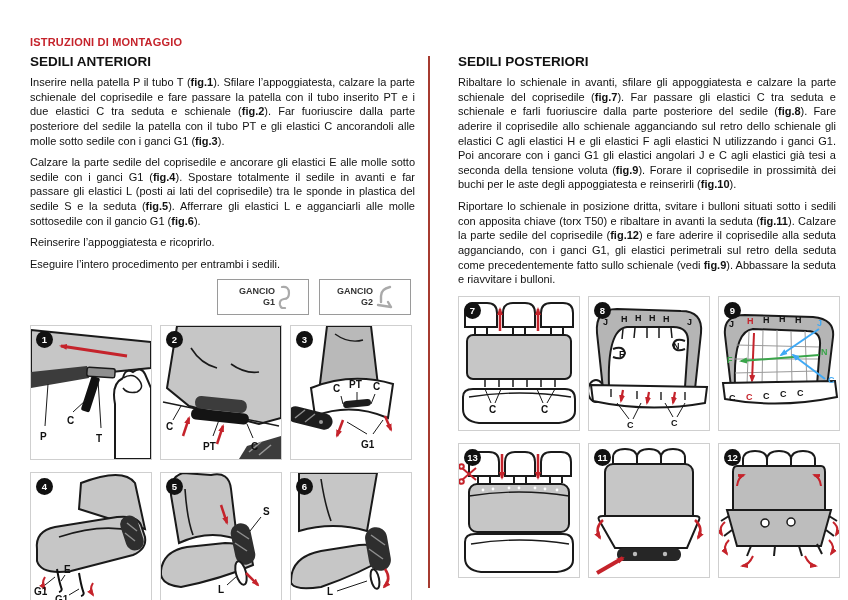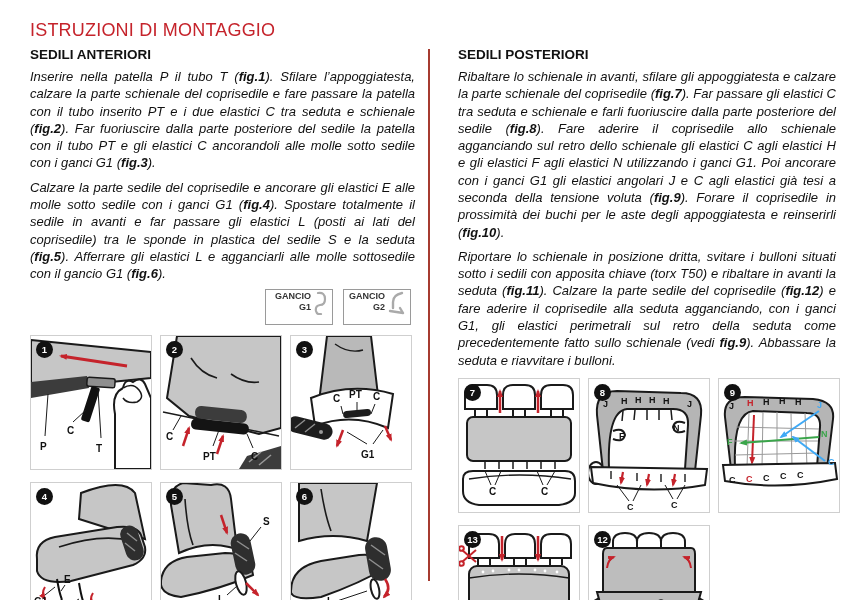--- a/index.html
+++ b/index.html
@@ -1,27 +1,27 @@
 <!DOCTYPE html>
 <html><head>
 <meta charset="utf-8">
 <style>
   html,body{margin:0;padding:0;background:#fff;}
   body{width:848px;height:600px;overflow:hidden;font-family:"Liberation Sans",sans-serif;color:#111;position:relative;}
   .page{position:relative;width:848px;height:600px;padding:20px 0 0 30px;box-sizing:border-box;}
-  .doc-title{color:#c5232b;font-size:18px;font-weight:normal;letter-spacing:.2px;margin:0 0 6px 0;}
+  .doc-title{color:#c5232b;font-size:11px;font-weight:bold;letter-spacing:.2px;margin:16px 0 6px 0;}
   .columns{display:flex;position:relative;gap:15px;}
   .divider{position:absolute;left:398px;top:2px;width:2px;height:532px;background:#a63b30;}
   .col{box-sizing:border-box;}
   .col-left{width:385px;}
   .col-right{width:378px;margin-left:28px;}
   h2{font-size:13.5px;font-weight:bold;margin:0 0 6px 0;color:#111;}
-  .col p{font-size:13px;line-height:1.33;text-align:justify;margin:0 0 7px 0;font-style:italic;}
+  .col p{font-size:11px;line-height:1.33;text-align:justify;margin:0 0 7px 0;}
   .hook-row{display:flex;justify-content:flex-end;gap:10px;margin:2px 4px 10px 0;}
-  .hook-box{border:1.5px solid #9a9a9a;background:#fff;width:58px;height:32px;display:flex;align-items:flex-start;justify-content:flex-end;gap:3px;padding:1px 4px;}
+  .hook-box{border:1.5px solid #9a9a9a;background:#fff;width:58px;height:32px;display:flex;align-items:center;justify-content:flex-end;gap:3px;padding:1px 16px;}
   .hook-text{text-align:right;font-weight:bold;font-size:9px;line-height:1.15;color:#333;}
   .fig-grid{display:grid;grid-template-columns:repeat(3,122px);gap:12px 8px;margin-top:9px;}
   .panel{position:relative;width:122px;height:135px;border:1px solid #cfcfcf;background:#fff;box-sizing:border-box;}
   .badge{position:absolute;left:5px;top:5px;width:17px;height:17px;border-radius:50%;background:#111;color:#fff;font-size:9.5px;font-weight:bold;display:flex;align-items:center;justify-content:center;z-index:2;}
   .panel svg{display:block;width:120px;height:133px;}
   svg text{font-family:"Liberation Sans",sans-serif;font-weight:bold;font-size:10px;fill:#111;}
   svg text.s9{font-size:9px;}
   svg text.red{fill:#c5232b;} svg text.blue{fill:#3fa9f5;} svg text.green{fill:#3aa54a;}
   .ldr{stroke:#1a1a1a;stroke-width:1;fill:none;}
   .outl{stroke:#1a1a1a;stroke-width:2;fill:#c6c6c6;}
@@ -49,20 +49,22 @@
 <div class="page">
   <div class="doc-title">ISTRUZIONI DI MONTAGGIO</div>
 
   <div class="columns">
     <div class="divider"></div>
 
     <div class="col col-left">
       <h2>SEDILI ANTERIORI</h2>
       <p>Inserire nella patella P il tubo T (<b>fig.1</b>). Sfilare l’appoggiatesta, calzare la parte schienale del coprisedile e fare passare la patella con il tubo inserito PT e i due elastici C tra seduta e schienale (<b>fig.2</b>). Far fuoriuscire dalla parte posteriore del sedile la patella con il tubo PT e gli elastici C ancorandoli alle molle sotto sedile con i ganci G1 (<b>fig.3</b>).</p>
       <p>Calzare la parte sedile del coprisedile e ancorare gli elastici E alle molle sotto sedile con i ganci G1 (<b>fig.4</b>). Spostare totalmente il sedile in avanti e far passare gli elastici L (posti ai lati del coprisedile) tra le sponde in plastica del sedile S e la seduta (<b>fig.5</b>). Afferrare gli elastici L e agganciarli alle molle sottosedile con il gancio G1 (<b>fig.6</b>).</p>
+      <p>Reinserire l’appoggiatesta e ricoprirlo.</p>
+      <p>Eseguire l’intero procedimento per entrambi i sedili.</p>
 
       <div class="hook-row">
         <div class="hook-box">
           <div class="hook-text"><span>GANCIO</span><br><span>G1</span></div>
           <svg width="14" height="24" viewBox="0 0 14 24">
               <path d="M4,2 q7,-1 7,6 q0,6 -5,6 q-5,1 -4,6 q1,4 5,3" stroke="#aaa" stroke-width="2.2" fill="none" stroke-linecap="round"></path>
             </svg>
         </div>
         <div class="hook-box">
           <div class="hook-text"><span>GANCIO</span><br><span>G2</span></div>
@@ -357,20 +359,38 @@
                 <circle cx="60" cy="44" r="1.4"></circle>
                 <circle cx="76" cy="44" r="1.4"></circle>
                 <circle cx="86" cy="45" r="1.4"></circle>
                 <circle cx="98" cy="46" r="1.4"></circle>
               </g>
             <path d="M6,98 Q6,90 16,90 L104,90 Q114,90 114,100 L114,116 Q114,126 98,128 L22,128 Q6,126 6,114 Z" class="wht"></path>
             <path d="M12,100 Q60,92 110,100" fill="none" stroke="#1a1a1a" stroke-width="1.4"></path>
           </svg>
         </div>
 
+        <div class="panel">
+          <div class="badge">11</div>
+          <svg viewBox="0 0 120 133">
+            <g class="wht">
+              <path d="M24,22 L24,14 Q24,5 36,5 Q48,5 48,14 L48,22 Z"></path>
+              <path d="M48,22 L48,14 Q48,5 60,5 Q72,5 72,14 L72,22 Z"></path>
+              <path d="M72,22 L72,14 Q72,5 84,5 Q96,5 96,14 L96,22 Z"></path>
+            </g>
+            <rect x="16" y="20" width="88" height="60" rx="8" class="outl"></rect>
+            <path d="M10,76 Q8,72 14,72 L106,72 Q112,72 110,76 L98,104 L26,104 Z" class="wht"></path>
+            <path d="M14,76 q-9,8 -3,18" class="ra" stroke-width="2.5" marker-end="url(#ar)"></path>
+            <path d="M106,76 q9,8 3,18" class="ra" stroke-width="2.5" marker-end="url(#ar)"></path>
+            <rect x="28" y="104" width="64" height="13" rx="6" fill="#262626"></rect>
+            <circle cx="46" cy="110" r="2.2" fill="#bbb"></circle>
+              <circle cx="76" cy="110" r="2.2" fill="#bbb"></circle>
+            <line x1="8" y1="129" x2="34" y2="114" stroke="#c5232b" stroke-width="4" marker-end="url(#ar)"></line>
+          </svg>
+        </div>
 
         <div class="panel">
           <div class="badge">12</div>
           <svg viewBox="0 0 120 133">
             <g class="wht">
               <path d="M24,24 L24,16 Q24,7 36,7 Q48,7 48,16 L48,24 Z"></path>
               <path d="M48,24 L48,16 Q48,7 60,7 Q72,7 72,16 L72,24 Z"></path>
               <path d="M72,24 L72,16 Q72,7 84,7 Q96,7 96,16 L96,24 Z"></path>
             </g>
             <path d="M18,22 H102 Q106,22 106,28 L106,72 H14 L14,28 Q14,22 18,22 Z" fill="#bdbdbd" stroke="#1a1a1a" stroke-width="2"></path>

